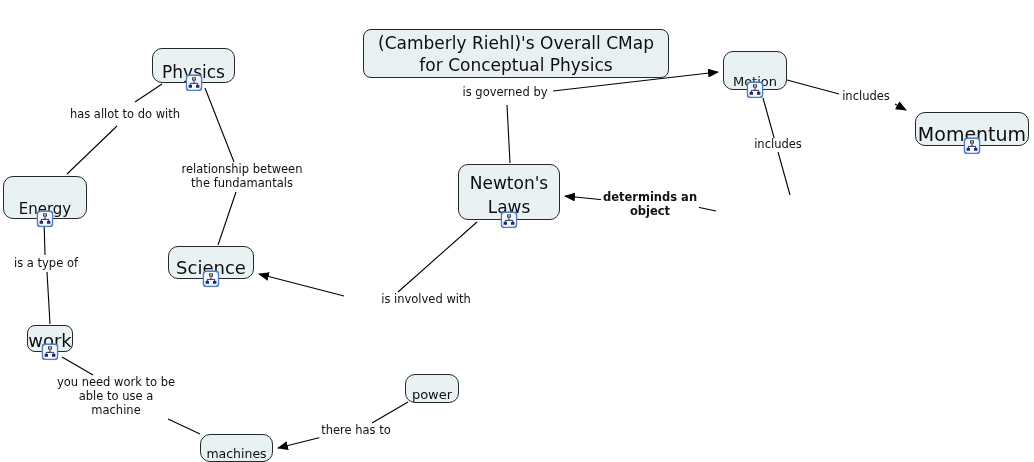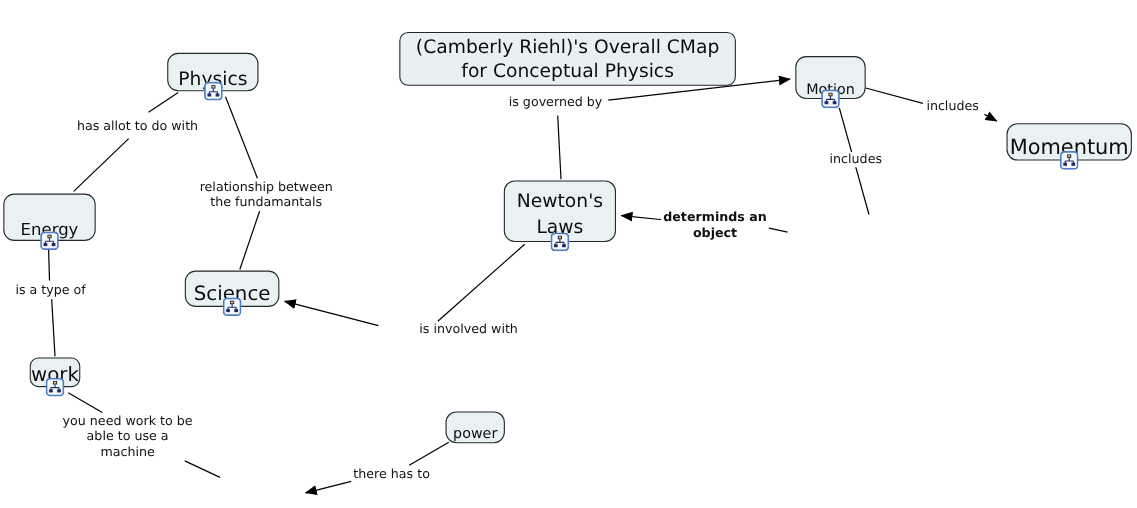--- a/index.html
+++ b/index.html
@@ -168,20 +168,23 @@
           <rect x="0.8" y="0.8" width="15.4" height="15.4" rx="3.2" fill="#f4f8fc" stroke="#4f7fc2" stroke-width="1.6"></rect>
           <path d="M8.5 6 V9 M4.8 9 H12.2 M4.8 9 V11 M12.2 9 V11" stroke="#232a63" stroke-width="1" fill="none"></path>
           <rect x="6.6" y="3" width="3.8" height="3.2" fill="#232a63"></rect>
           <rect x="7.5" y="3.8" width="2" height="1.5" fill="#f5d34f"></rect>
           <rect x="3.1" y="10.6" width="3.4" height="2.8" fill="#232a63"></rect>
           <rect x="10.5" y="10.6" width="3.4" height="2.8" fill="#232a63"></rect>
         </svg>
     </span>
   </div>
 
+  <div class="node" style="left:200px;top:434px;width:73px;height:28px;font-size:12.5px;">
+    <span class="node-label">machines</span>
+  </div>
 
   <div class="node" style="left:405px;top:374px;width:54px;height:29px;font-size:13px;">
     <span class="node-label">power</span>
   </div>
 
   <div class="node" style="left:458px;top:164px;width:102px;height:56px;font-size:17px;line-height:24px;">
     <span class="node-label">Newton's
 Laws</span>
     <span class="node-icon">
       <svg width="17" height="17" viewBox="0 0 17 17">

